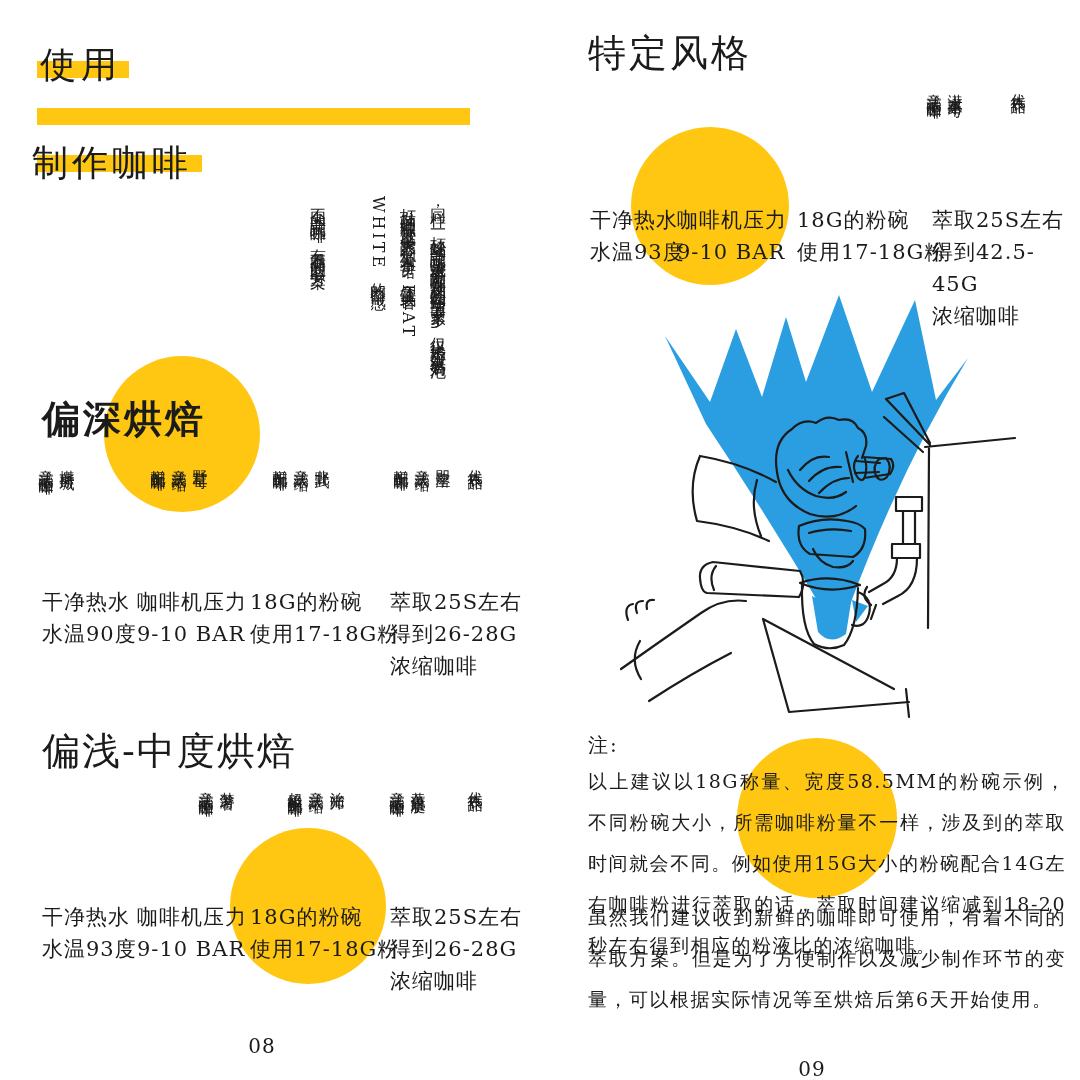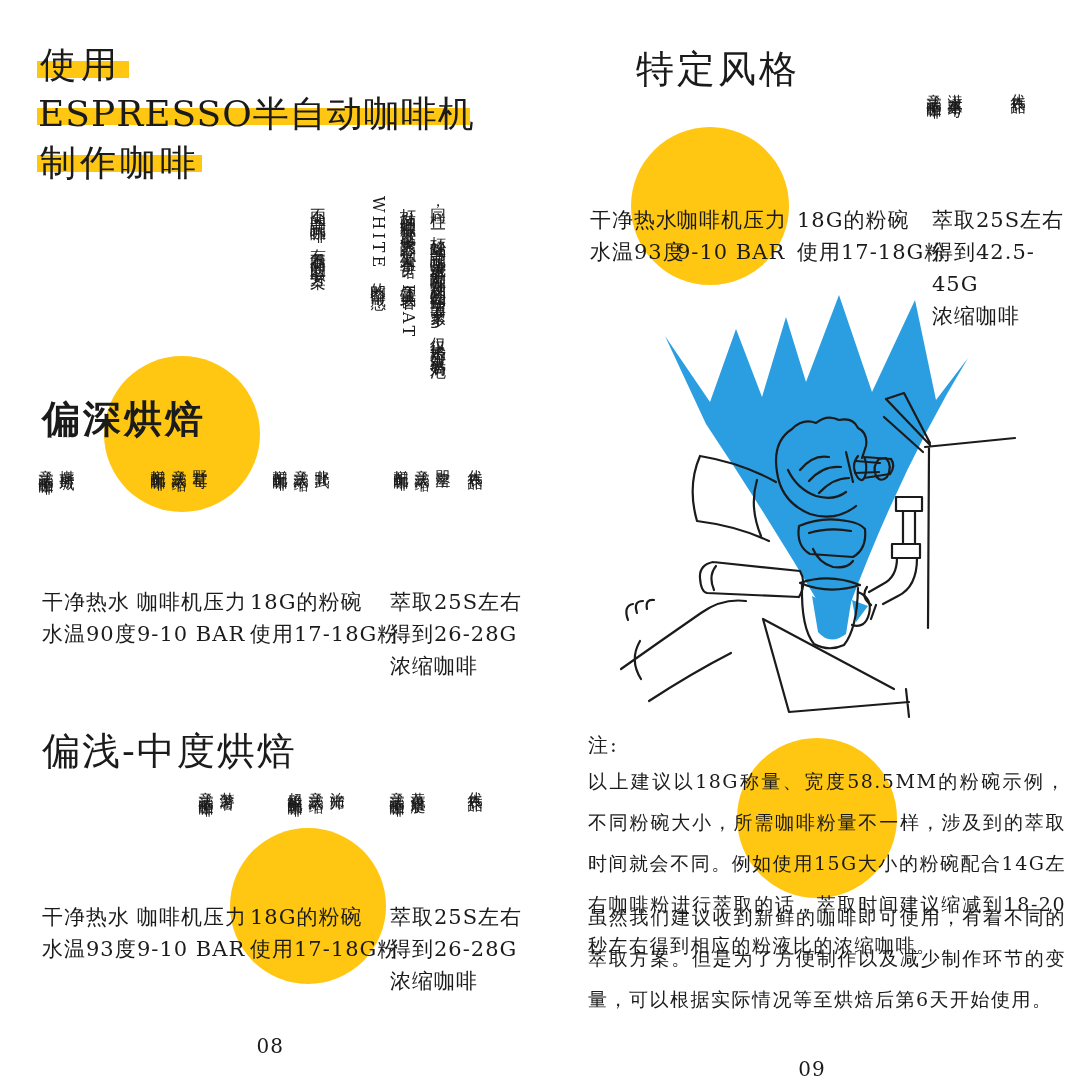--- a/index.html
+++ b/index.html
@@ -34,22 +34,21 @@
   <div class="circle" style="left: 104px; top: 356px; width: 156px; height: 156px; background: rgb(255, 199, 18);"></div>
   <div class="circle" style="left: 230px; top: 828px; width: 156px; height: 156px; background: rgb(255, 199, 18);"></div>
   <div class="circle" style="left: 631px; top: 127px; width: 158px; height: 158px; background: rgb(255, 199, 18);"></div>
   <div class="circle" style="left: 737px; top: 738px; width: 160px; height: 160px; background: rgb(255, 199, 18);"></div>
 
   <div class="hl-bar" style="left: 37px; top: 61px; width: 92px; background: rgb(255, 199, 18);"></div>
   <div class="hl-bar" style="left: 37px; top: 108px; width: 433px; background: rgb(255, 199, 18);"></div>
   <div class="hl-bar" style="left: 37px; top: 155px; width: 165px; background: rgb(255, 199, 18);"></div>
 
   <div class="txt title-line" style="left:40px;top:44px;">使用</div>
-  <div class="txt title-line title-latin" style="left:38px;top:93px;">ESPRESSO半自动咖啡机</div>
-  <div class="txt title-line" style="left:40px;top:142px;letter-spacing:4px;">制作咖啡</div>
+  <div class="txt title-line" style="left:32px;top:142px;letter-spacing:4px;">制作咖啡</div>
 
   <div class="vtext v-intro" style="right:597px;top:196px;">
     <div>同样，一杯好喝的意式咖啡或者牛奶咖啡涉及到的制作环节因素太多了，仅仅牛奶不好或者奶泡打发的细腻程度就会大大影响一杯卡布奇诺、拿铁或者FLAT WHITE的整个口感。</div>
     <div>不同的意式咖啡，有着不同的萃取方案。</div>
   </div>
 
   <div class="txt sec-heading" style="left:42px;top:394px;font-weight:bold;">偏深烘焙</div>
 
   <div class="vtext v-label" style="right:595px;top:458px;">代表作品</div>
   <div class="vtext v-label" style="right:627px;top:458px;">即溶星
@@ -88,23 +87,23 @@
   <div class="p-col" style="left:42px;top:901px;">干净热水
 水温93度</div>
   <div class="p-col" style="left:137px;top:901px;">咖啡机压力
 9-10 BAR</div>
   <div class="p-col" style="left:250px;top:901px;">18G的粉碗
 使用17-18G粉</div>
   <div class="p-col" style="left:390px;top:901px;">萃取25S左右
 得到26-28G
 浓缩咖啡</div>
 
-  <div class="txt page-num" style="left:240px;top:1034px;width:44px;text-align:right;">08</div>
+  <div class="txt page-num" style="left:240px;top:1034px;width:44px;">08</div>
 
-  <div class="txt sec-heading" style="left:588px;top:44px;margin-left:48px;">特定风格</div>
+  <div class="txt sec-heading" style="left:588px;top:28px;">特定风格</div>
 
   <div class="vtext v-label" style="right:52px;top:82px;">代表作品</div>
   <div class="vtext v-label" style="right:115px;top:82px;">潜水东路十号
 意式浓缩咖啡</div>
 
   <div class="p-col" style="left:590px;top:204px;">干净热水
 水温93度</div>
   <div class="p-col" style="left:677px;top:204px;">咖啡机压力
 9-10 BAR</div>
   <div class="p-col" style="left:797px;top:204px;">18G的粉碗

